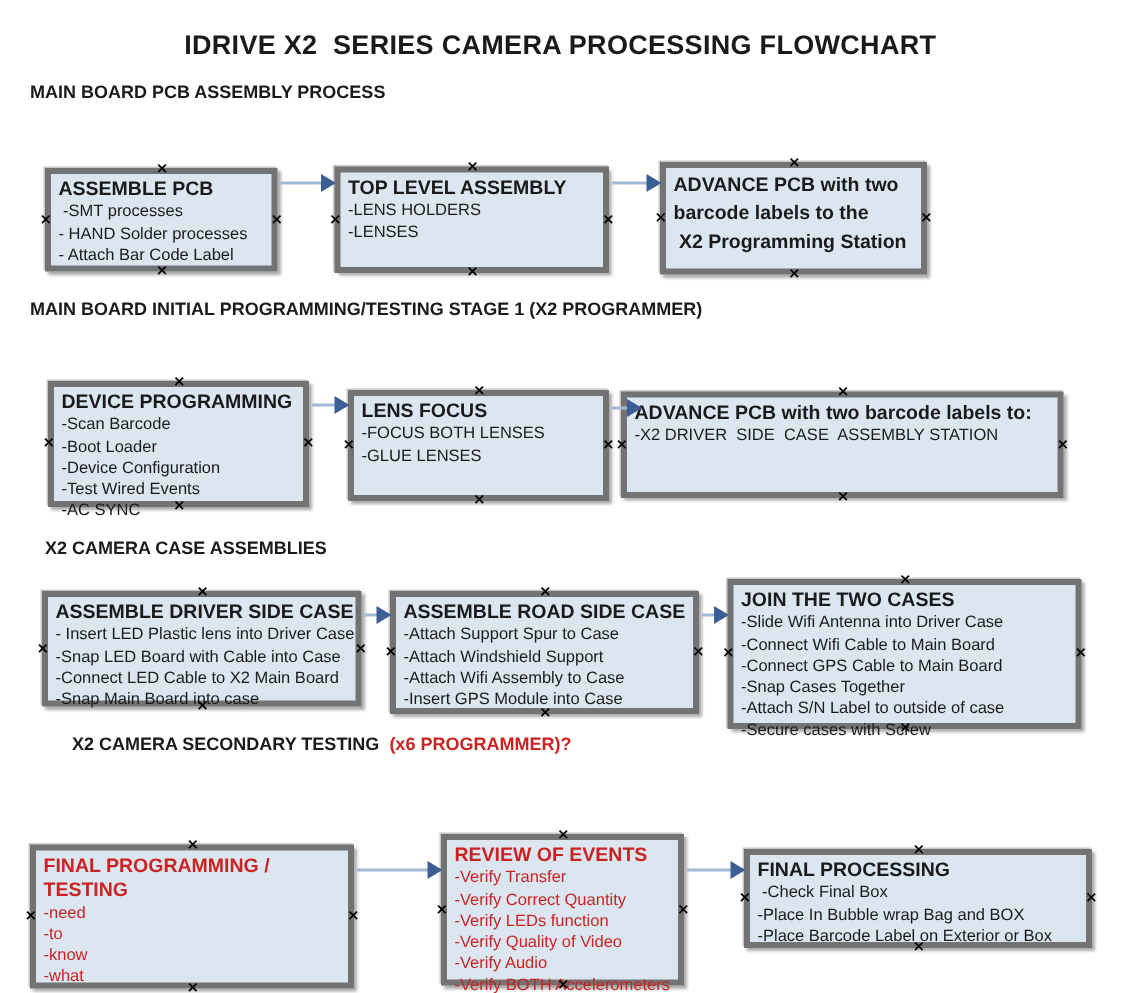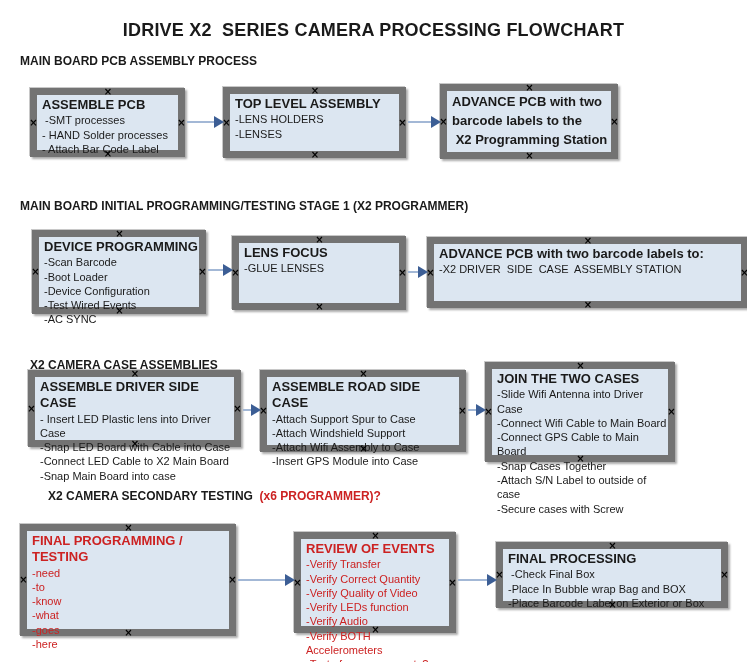--- a/index.html
+++ b/index.html
@@ -2,23 +2,23 @@
 <html><head>
 <meta charset="utf-8">
 <style>
   html,body{margin:0;padding:0;background:#ffffff;}
   .canvas{position:relative;width:747px;height:662px;background:#ffffff;
           font-family:Liberation Sans, sans-serif;color:#1a1a1a;overflow:hidden;}
   .page-title{position:absolute;left:0;top:20px;width:747px;text-align:center;
           font-size:18px;font-weight:bold;white-space:pre;letter-spacing:.2px;}
   .section-heading{position:absolute;font-size:12px;font-weight:bold;white-space:pre;}
   .red{color:#cc2222;}
-  .flow-box{position:absolute;background:#dce6f1;border:7px solid #737373;
+  .flow-box{position:absolute;background:#dce6f1;border:4px solid #737373;
           box-sizing:border-box;padding:2px 0 0 5px;
-          box-shadow:2px 2px 2px #ababab, -1px -1px 0 #c8c8c8;}
+          box-shadow:2px 2px 2px #ababab, -1px -1px 0 #c8c8c8;margin-top:24px;}
   .box-title{font-size:13px;font-weight:bold;line-height:1.25;white-space:pre-wrap;}
   .box-title.tall{line-height:1.45;}
   .box-item{font-size:11px;line-height:1.3;white-space:pre-wrap;}
   .red-box .box-title,.red-box .box-item{color:#cc2222;}
   
   .hnd{position:absolute;width:9px;height:9px;display:flex;align-items:center;
        justify-content:center;font:bold 10px "DejaVu Sans",sans-serif;color:#000;z-index:3;}
   .hnd::before{content:"\00d7";}
   .hnd.t{top:-8px;left:50%;margin-left:-4px;}
   .hnd.b{bottom:-8px;left:50%;margin-left:-4px;}
@@ -28,25 +28,25 @@
   .arrow{position:absolute;height:0;z-index:2;}
   .arrow .line{position:absolute;left:0;right:7px;top:-1px;height:2px;background:#a3b8d6;}
   .arrow .head{position:absolute;right:-2px;top:-6px;width:0;height:0;
        border-left:10px solid #3c5e95;border-top:6px solid transparent;border-bottom:6px solid transparent;}
   
   .b00{left:30px;top:88px;width:155px;height:69px;}
   .b01{left:223px;top:87px;width:183px;height:71px;}
   .b02{left:440px;top:84px;width:178px;height:75px;}
   .b10{left:32px;top:230px;width:174px;height:84px;}
   .b11{left:232px;top:236px;width:174px;height:74px;}
-  .b12{left:427px;top:237px;width:321px;height:71px;}
+  .b12{left:414px;top:237px;width:295px;height:71px;}
   .b20{left:28px;top:370px;width:213px;height:77px;}
   .b21{left:260px;top:370px;width:206px;height:82px;}
-  .b22{left:485px;top:362px;width:190px;height:100px;}
-  .b30{left:20px;top:524px;width:216px;height:112px;}
+  .b22{left:485px;top:362px;width:236px;height:100px;}
+  .b30{left:20px;top:539px;width:216px;height:96px;}
   .b31{left:294px;top:532px;width:162px;height:101px;}
   .b32{left:496px;top:542px;width:232px;height:66px;}
   
   .a0{left:187px;top:122px;width:35px;}
   .a1{left:408px;top:122px;width:31px;}
   .a2{left:208px;top:270px;width:23px;}
   .a3{left:408px;top:272px;width:18px;}
   .a4{left:243px;top:410px;width:16px;}
   .a5{left:468px;top:410px;width:16px;}
   .a6{left:238px;top:580px;width:55px;}
@@ -112,20 +112,21 @@
     <div class="box-item">-Test Wired Events</div>
     <div class="box-item">-AC SYNC</div>
   </div>
 
   <div class="flow-box b11">
     <span class="hnd t"></span>
       <span class="hnd b"></span>
       <span class="hnd l"></span>
       <span class="hnd r"></span>
     <div class="box-title">LENS FOCUS</div>
+    <div class="box-item">-FOCUS BOTH LENSES</div>
     <div class="box-item">-GLUE LENSES</div>
   </div>
 
   <div class="flow-box b12">
     <span class="hnd t"></span>
       <span class="hnd b"></span>
       <span class="hnd l"></span>
       <span class="hnd r"></span>
     <div class="box-title">ADVANCE PCB with two barcode labels to:</div>
     <div class="box-item">-X2 DRIVER  SIDE  CASE  ASSEMBLY STATION</div>
@@ -184,22 +185,22 @@
   </div>
 
   <div class="flow-box b31 red-box">
     <span class="hnd t"></span>
       <span class="hnd b"></span>
       <span class="hnd l"></span>
       <span class="hnd r"></span>
     <div class="box-title">REVIEW OF EVENTS</div>
     <div class="box-item">-Verify Transfer</div>
     <div class="box-item">-Verify Correct Quantity</div>
+    <div class="box-item">-Verify LEDs function</div>
     <div class="box-item">-Verify Quality of Video</div>
-    <div class="box-item">-Verify LEDs function</div>
     <div class="box-item">-Verify Audio</div>
     <div class="box-item">-Verify BOTH Accelerometers</div>
     <div class="box-item">-Test of accessory ports?</div>
   </div>
 
   <div class="flow-box b32">
     <span class="hnd t"></span>
       <span class="hnd b"></span>
       <span class="hnd l"></span>
       <span class="hnd r"></span>

